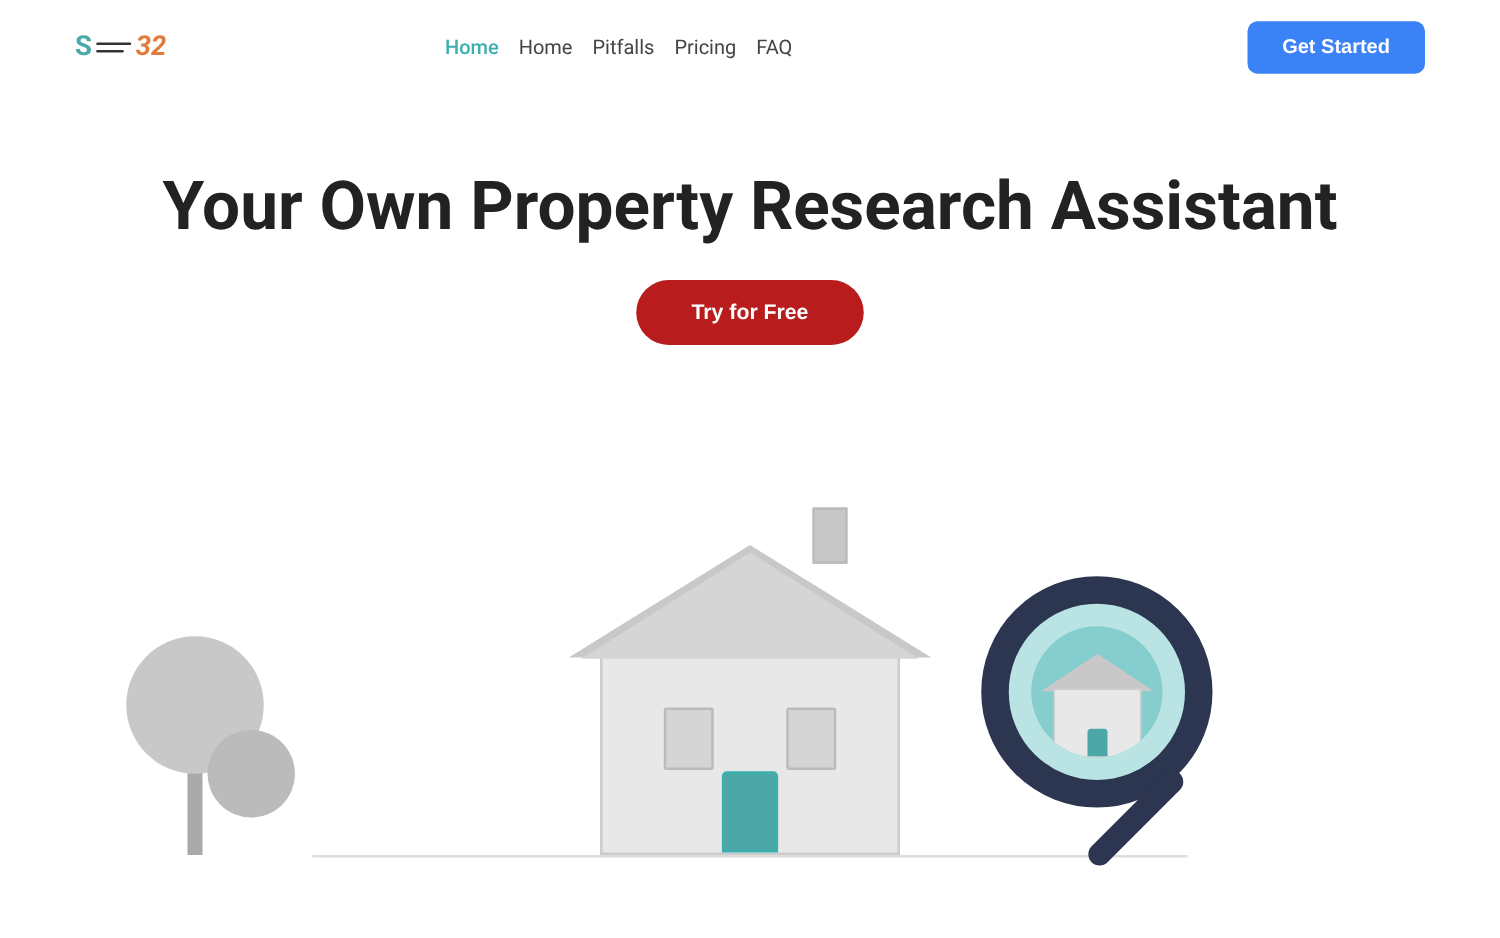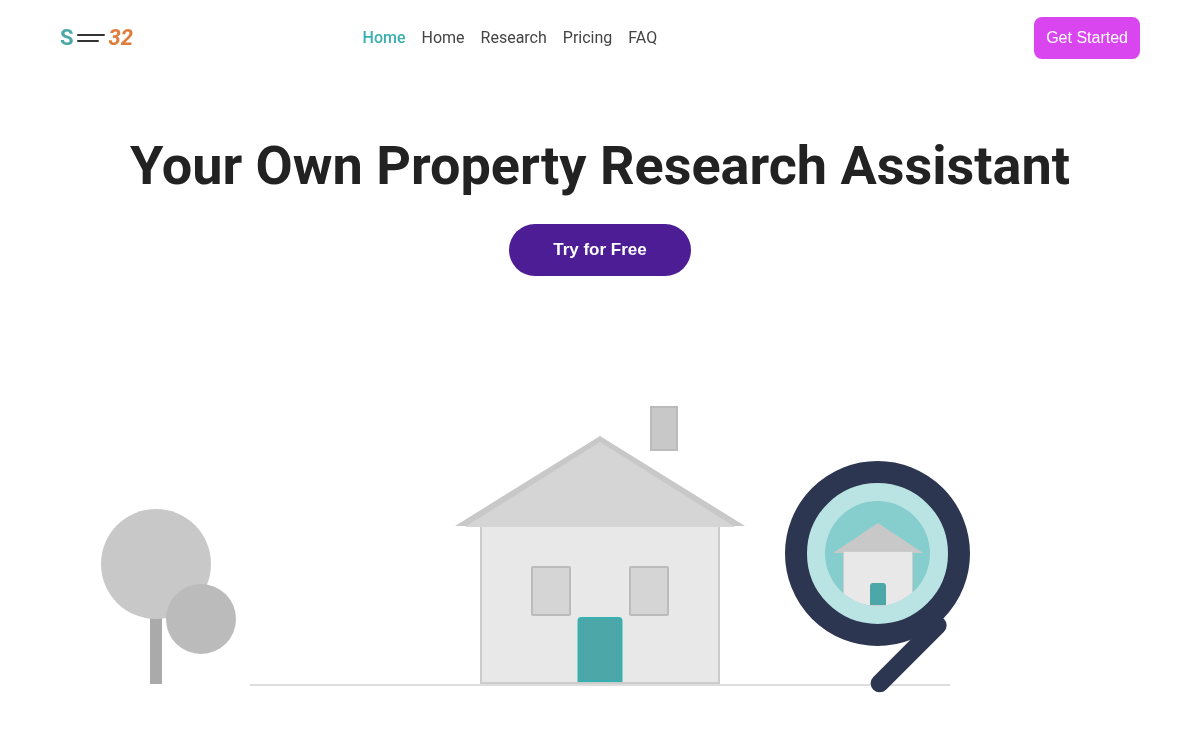--- a/index.html
+++ b/index.html
@@ -75,27 +75,27 @@
       color: #444;
       font-weight: 400;
     }
 
     .nav-links a.active {
       color: #3aafaf;
       font-weight: 500;
     }
 
     .get-started-btn {
-      background: #d946ef;
+      background: #3b82f6;
       color: white;
       border: none;
-      padding: 12px 12px;
+      padding: 12px 28px;
       border-radius: 8px;
       font-size: 16px;
-      font-weight: 400;
+      font-weight: 700;
       cursor: pointer;
       margin-left: auto;
     }
 
     
     .hero {
       text-align: center;
       padding: 60px 20px 30px;
     }
 
@@ -107,21 +107,21 @@
       margin-bottom: 27px;
     }
 
     .hero p {
       font-size: 17px;
       color: #555;
       margin-bottom: 30px;
     }
 
     .try-free-btn {
-      background: #4c1d95;
+      background: #b91c1c;
       color: white;
       border: none;
       padding: 16px 44px;
       border-radius: 50px;
       font-size: 17px;
       font-weight: 600;
       cursor: pointer;
     }
 
     
@@ -353,21 +353,21 @@
     <div class="logo-lines">
       <div class="logo-line logo-line-1"></div>
       <div class="logo-line logo-line-2"></div>
     </div>
     <span class="logo-32">32</span>
   </div>
 
   <div class="nav-links">
     <a href="#" class="active">Home</a>
     <a href="#">Home</a>
-    <a href="#">Research</a>
+    <a href="#">Pitfalls</a>
     <a href="#">Pricing</a>
     <a href="#">FAQ</a>
   </div>
 
   <button class="get-started-btn">Get Started</button>
 </nav>
 
 <section class="hero">
   <h1>Your Own Property Research Assistant</h1>
   <button class="try-free-btn">Try for Free</button>

